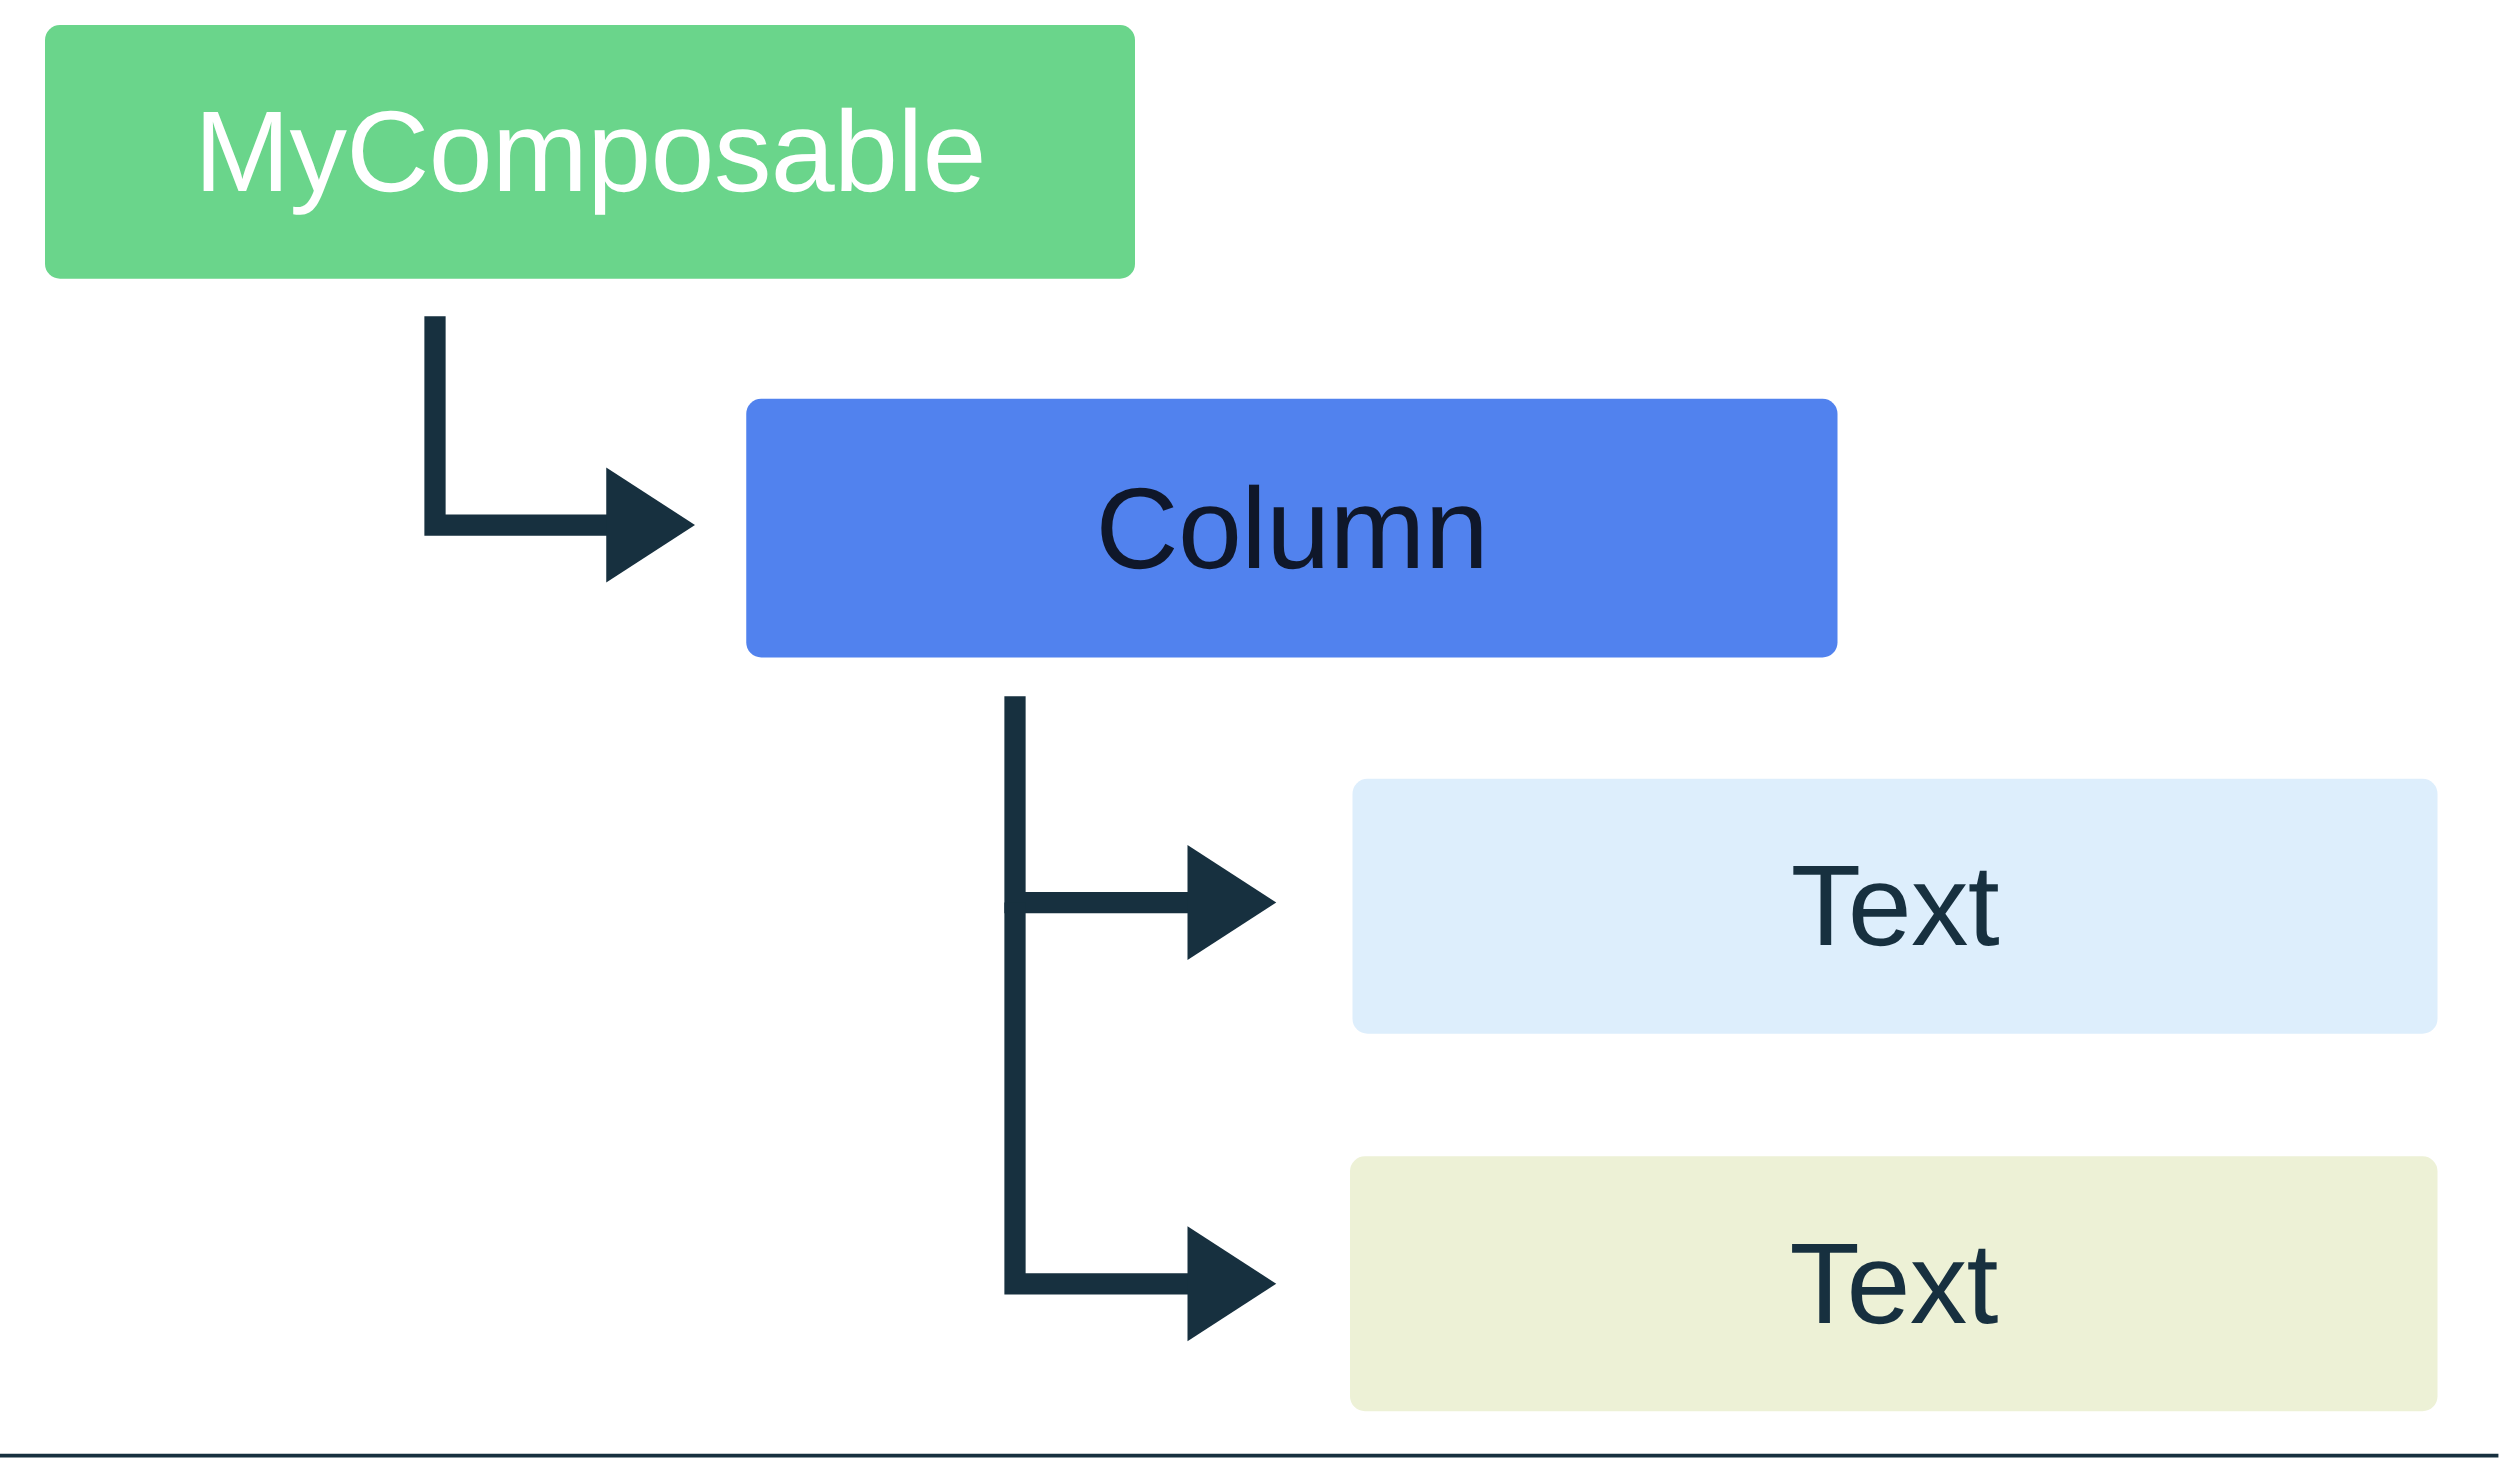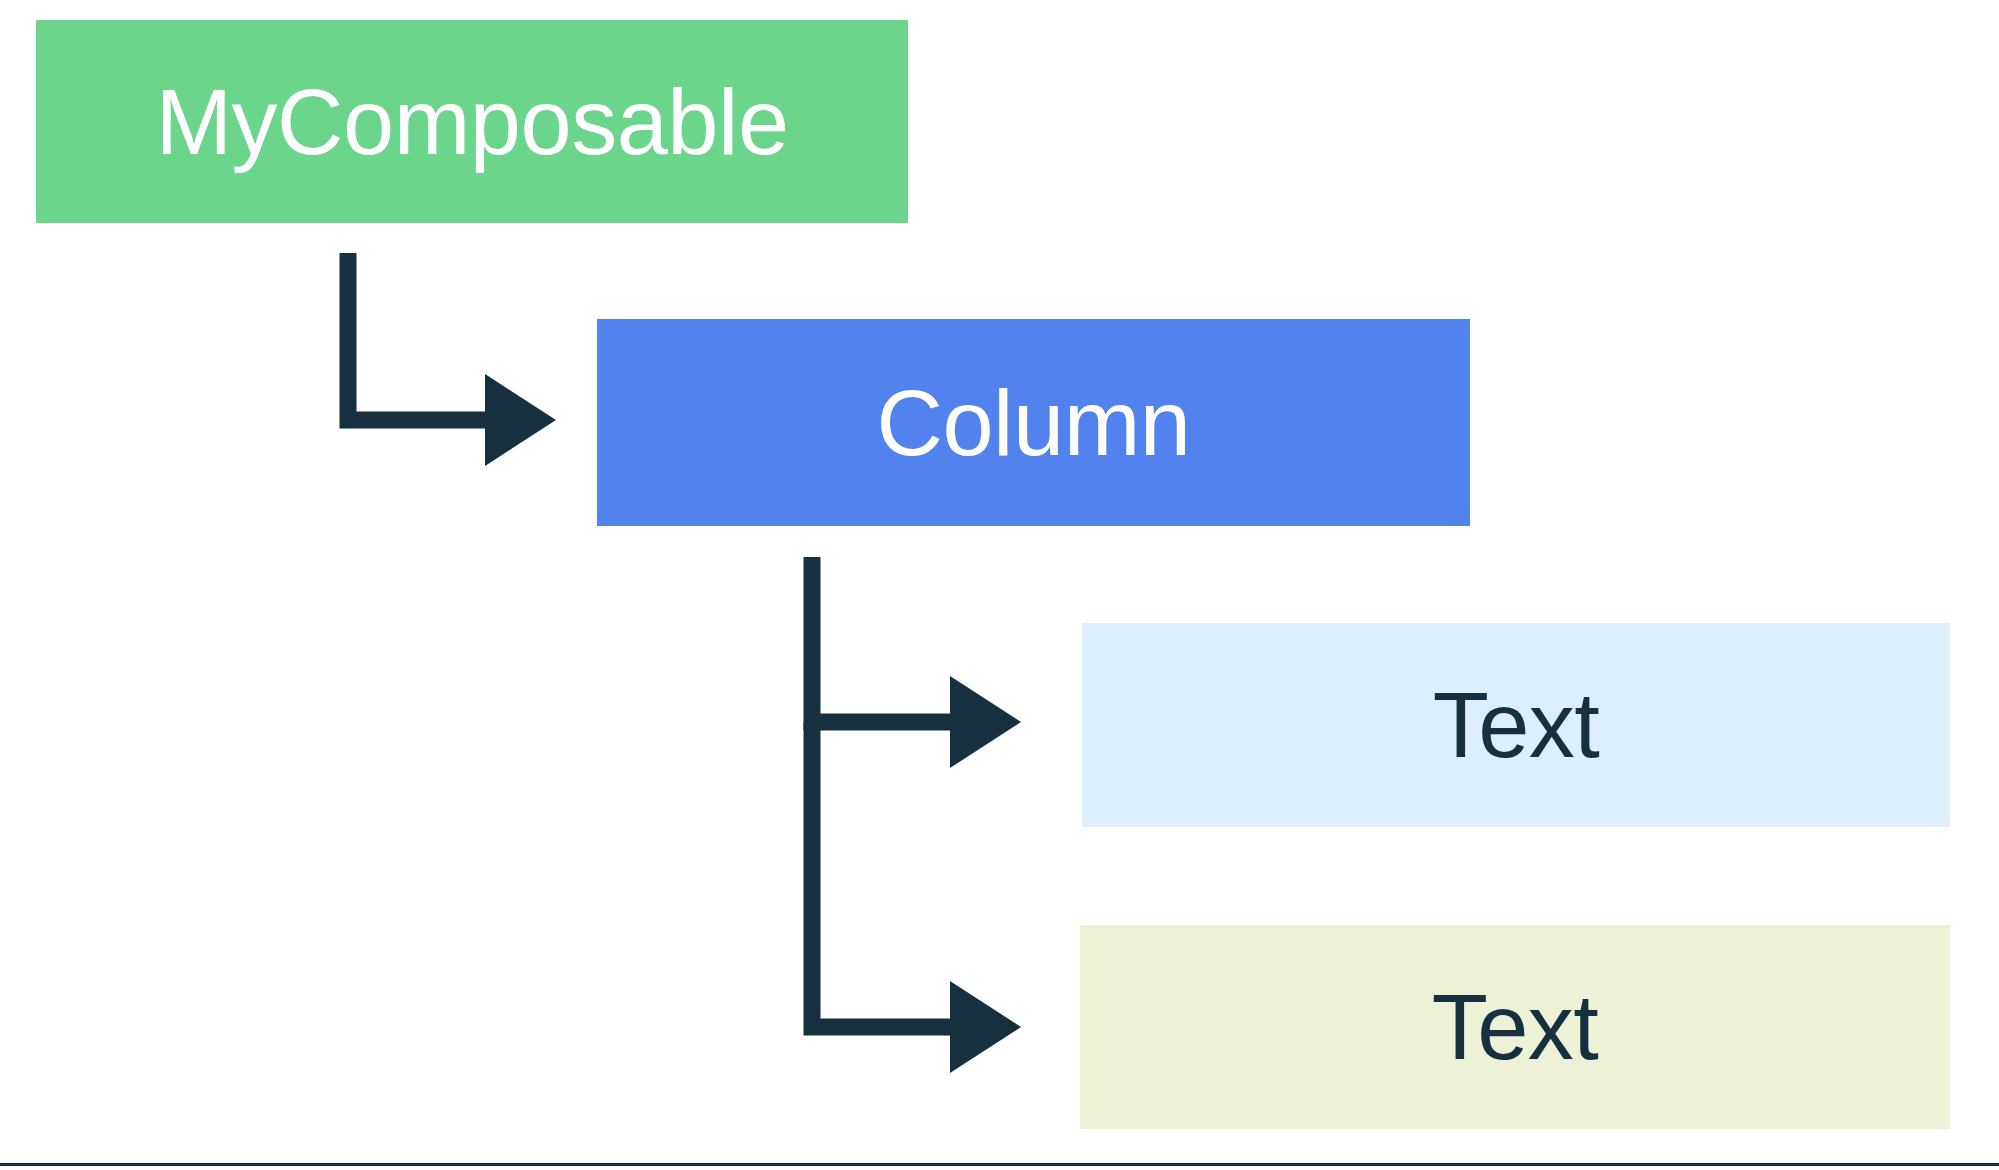--- a/index.html
+++ b/index.html
@@ -13,21 +13,21 @@
   }
   #canvas {
     position: relative;
     width: 1999px;
     height: 1170px;
     background: #ffffff;
     overflow: hidden;
   }
   .node {
     position: absolute;
-    border-radius: 0;
+    border-radius: 12px;
     display: flex;
     align-items: center;
     justify-content: center;
     box-sizing: border-box;
     user-select: none;
   }
   .node-label {
     font-family: "Liberation Sans", sans-serif;
     font-weight: 400;
     line-height: 1;
@@ -50,21 +50,21 @@
 
   
   #node-column {
     left: 597px;
     top: 319px;
     width: 873px;
     height: 207px;
     background: #5182ee;
   }
   #node-column .node-label {
-    color: #ffffff;
+    color: #0f172a;
     font-size: 92px;
     letter-spacing: -0.5px;
     text-align: right;
   }
 
   
   #node-text-1 {
     left: 1082px;
     top: 623px;
     width: 868px;

